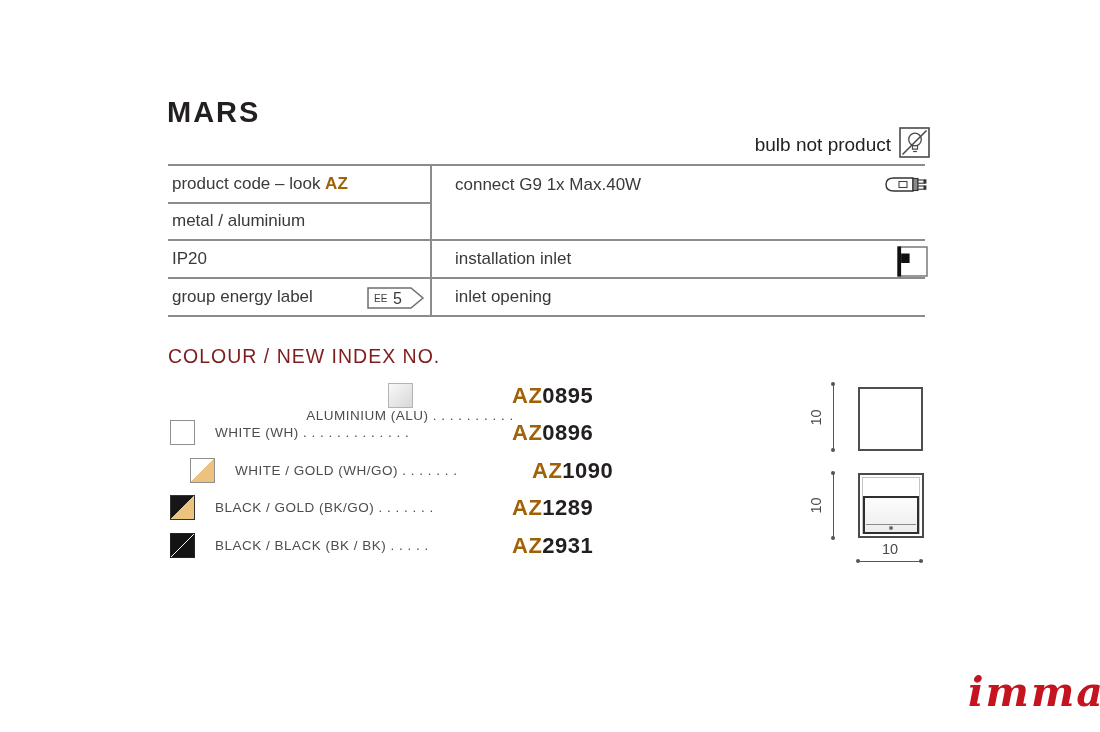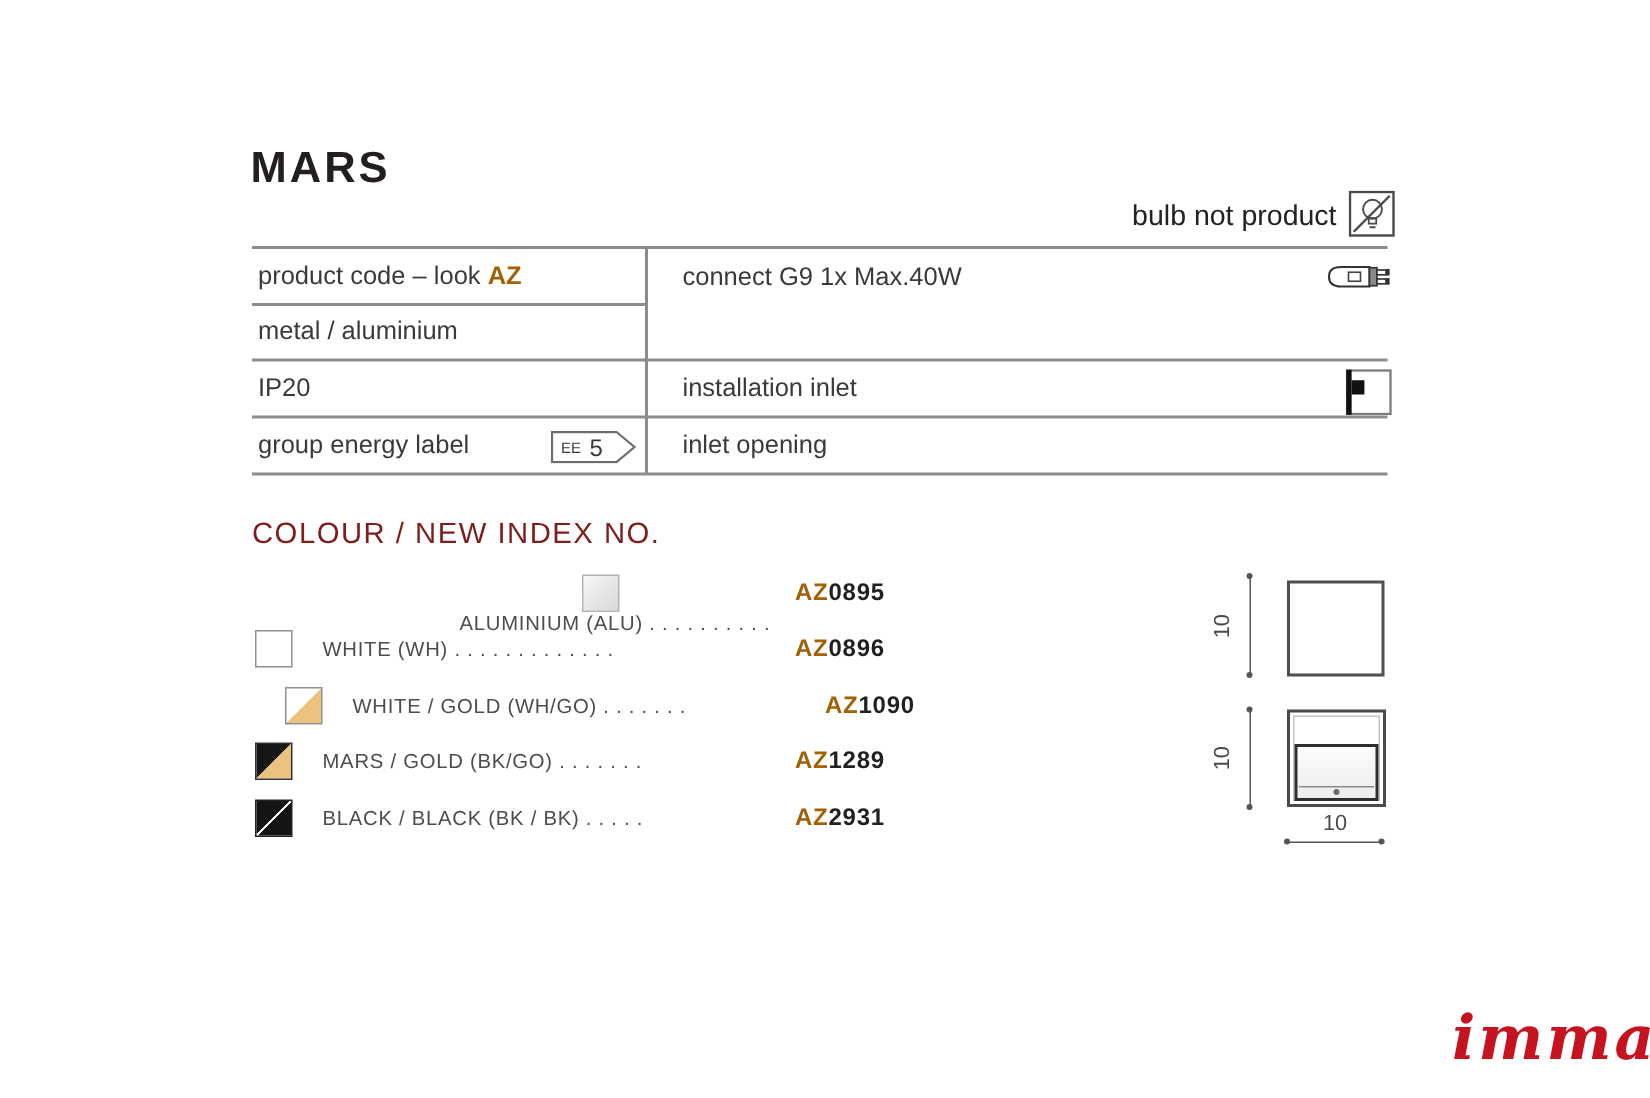--- a/index.html
+++ b/index.html
@@ -22,21 +22,21 @@
   
   #colour-heading{left:168px;top:345px;font-size:19.5px;letter-spacing:1px;color:#7f1d1d;}
   .colour-row{position:absolute;left:170px;height:25px;width:460px;display:flex;align-items:center;}
   .swatch{width:25px;height:25px;box-sizing:border-box;border:1px solid #9a9a9a;flex:0 0 auto;}
   [data-swatch="aluminium"]{background:linear-gradient(135deg,#f9f9f9 0%,#e6e6e6 55%,#d8d8d8 100%);border-color:#b3b3b3;}
   [data-swatch="white"]{background:#ffffff;border-color:#8f8f8f;}
   [data-swatch="white-gold"]{background:linear-gradient(135deg,#ffffff 49.5%,#EBC37E 50%);border-color:#8f8f8f;}
   [data-swatch="black-gold"]{background:linear-gradient(135deg,#161616 49.5%,#EBC37E 50%);border-color:#333;}
   [data-swatch="black-black"]{background:linear-gradient(135deg,#141414 48%,#f8f8f8 48%,#f8f8f8 52%,#141414 52%);border-color:#222;}
   .colour-label{margin-left:20px;font-size:13.5px;letter-spacing:0.5px;color:#4d4d4f;white-space:nowrap;}
-  .colour-code{position:absolute;left:360px;top:50%;transform:translateY(-50%);font-size:16px;font-weight:700;letter-spacing:0.5px;white-space:nowrap;}
+  .colour-code{position:absolute;left:342px;top:50%;transform:translateY(-50%);font-size:22px;font-weight:700;letter-spacing:0.5px;white-space:nowrap;}
   .colour-code .num{color:#231f20;}
   
   #square-side{left:858px;top:387px;width:65px;height:64px;box-sizing:border-box;border:2px solid #4e4e4e;background:#fff;}
   #front-outer{left:858px;top:473px;width:66px;height:65px;box-sizing:border-box;border:2px solid #4a4a4a;background:#fff;}
   #front-inner{left:862px;top:477px;width:58px;height:57px;box-sizing:border-box;border:1px solid #c4c4c4;}
   #front-panel{left:863px;top:496px;width:56px;height:38px;box-sizing:border-box;border:2px solid #2e2e2e;background:linear-gradient(180deg,#fcfcfc,#ededed);}
   #front-strip{left:866px;top:524px;width:50px;height:7px;border-top:1px solid #8a8a8a;}
   #front-dot{left:889px;top:526px;width:4px;height:4px;border-radius:50%;background:#6a6a6a;}
   .dimline-v{position:absolute;width:1px;background:#555;}
   .dimline-h{position:absolute;height:1px;background:#555;}
@@ -124,21 +124,21 @@
     <span class="colour-label">WHITE (WH) .  .  .  .  .  .  .  .  .  .  .  .  .</span>
     <span class="colour-code"><span class="accent">AZ</span><span class="num">0896</span></span>
   </div>
   <div class="colour-row" style="top:458px;margin-left:20px;">
     <div class="swatch" data-swatch="white-gold"></div>
     <span class="colour-label">WHITE / GOLD (WH/GO) .  .  .  .  .  .  .</span>
     <span class="colour-code"><span class="accent">AZ</span><span class="num">1090</span></span>
   </div>
   <div class="colour-row" style="top:495px;">
     <div class="swatch" data-swatch="black-gold"></div>
-    <span class="colour-label">MARS / GOLD (BK/GO) .  .  .  .  .  .  .</span>
+    <span class="colour-label">BLACK / GOLD (BK/GO) .  .  .  .  .  .  .</span>
     <span class="colour-code"><span class="accent">AZ</span><span class="num">1289</span></span>
   </div>
   <div class="colour-row" style="top:533px;">
     <div class="swatch" data-swatch="black-black"></div>
     <span class="colour-label">BLACK / BLACK (BK / BK)   .  .  .  .  .</span>
     <span class="colour-code"><span class="accent">AZ</span><span class="num">2931</span></span>
   </div>
 
   <div class="abs" id="square-side"></div>
 

